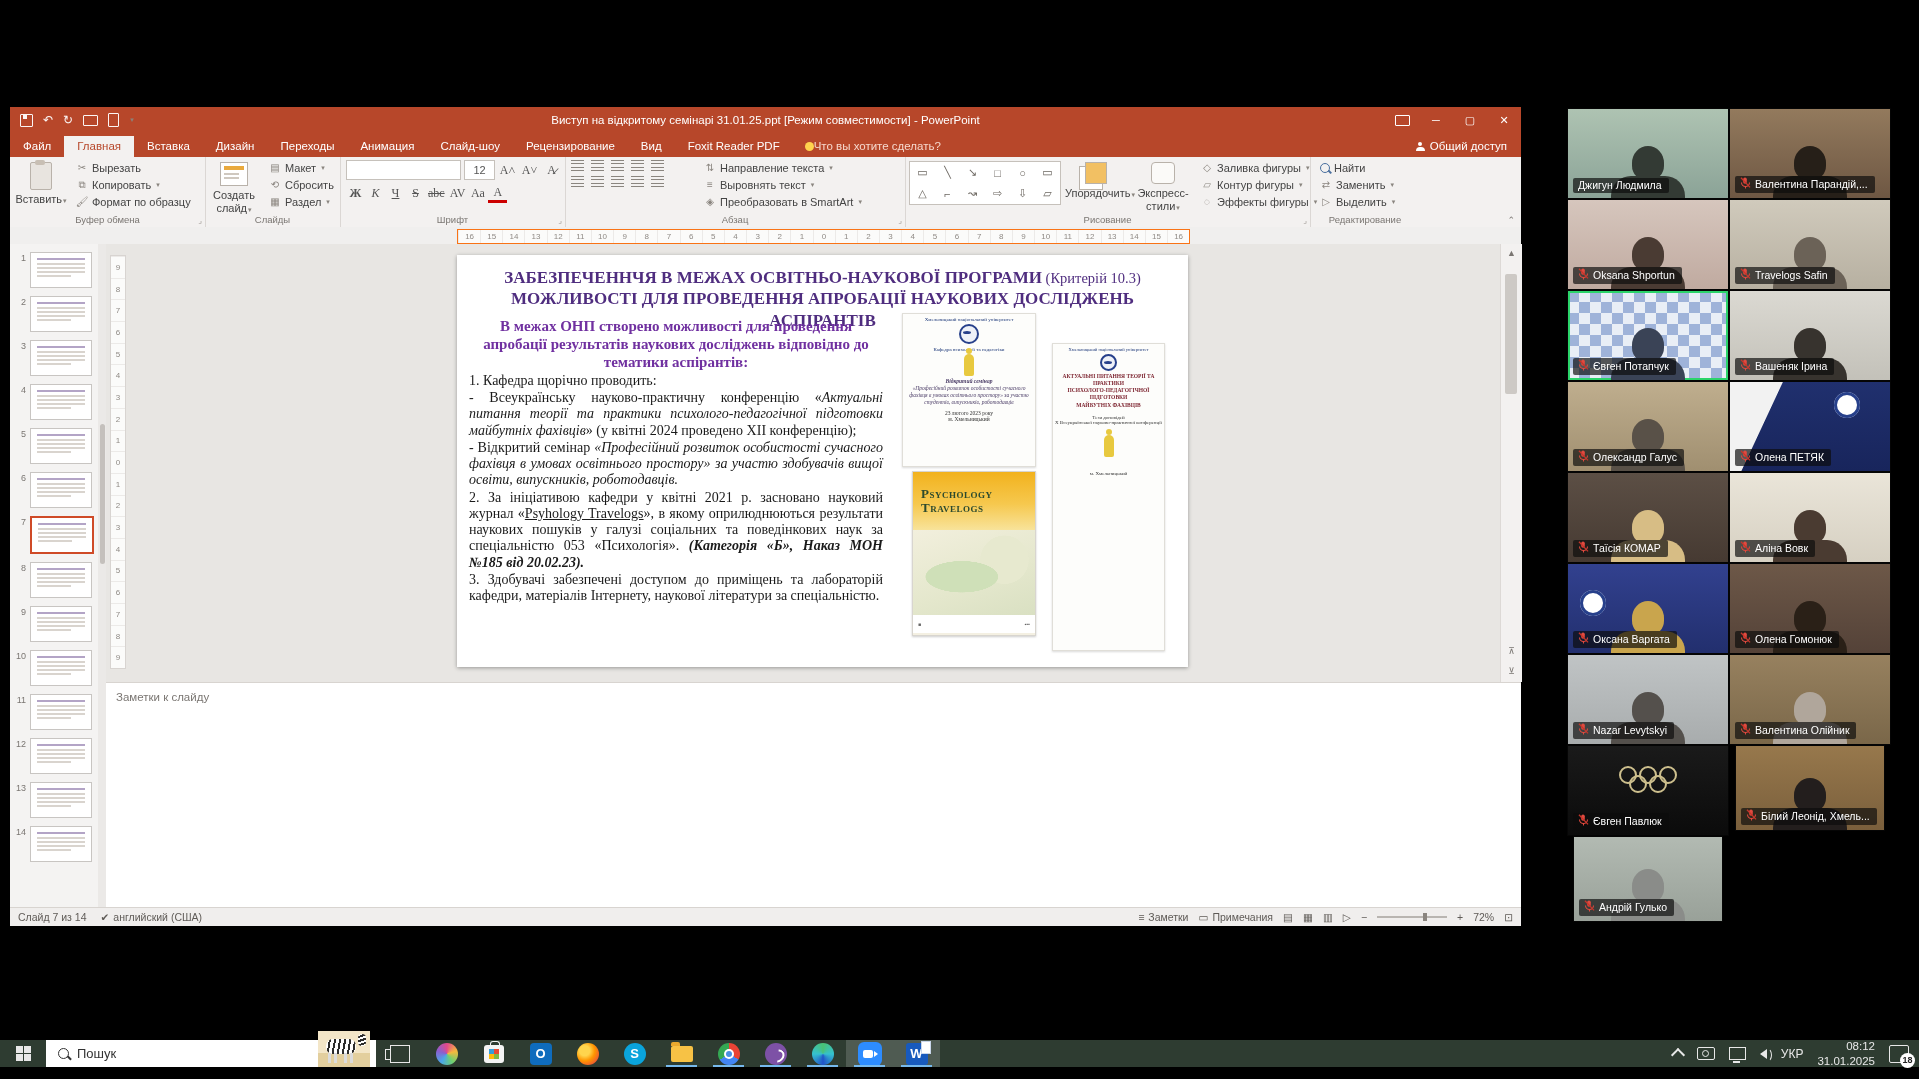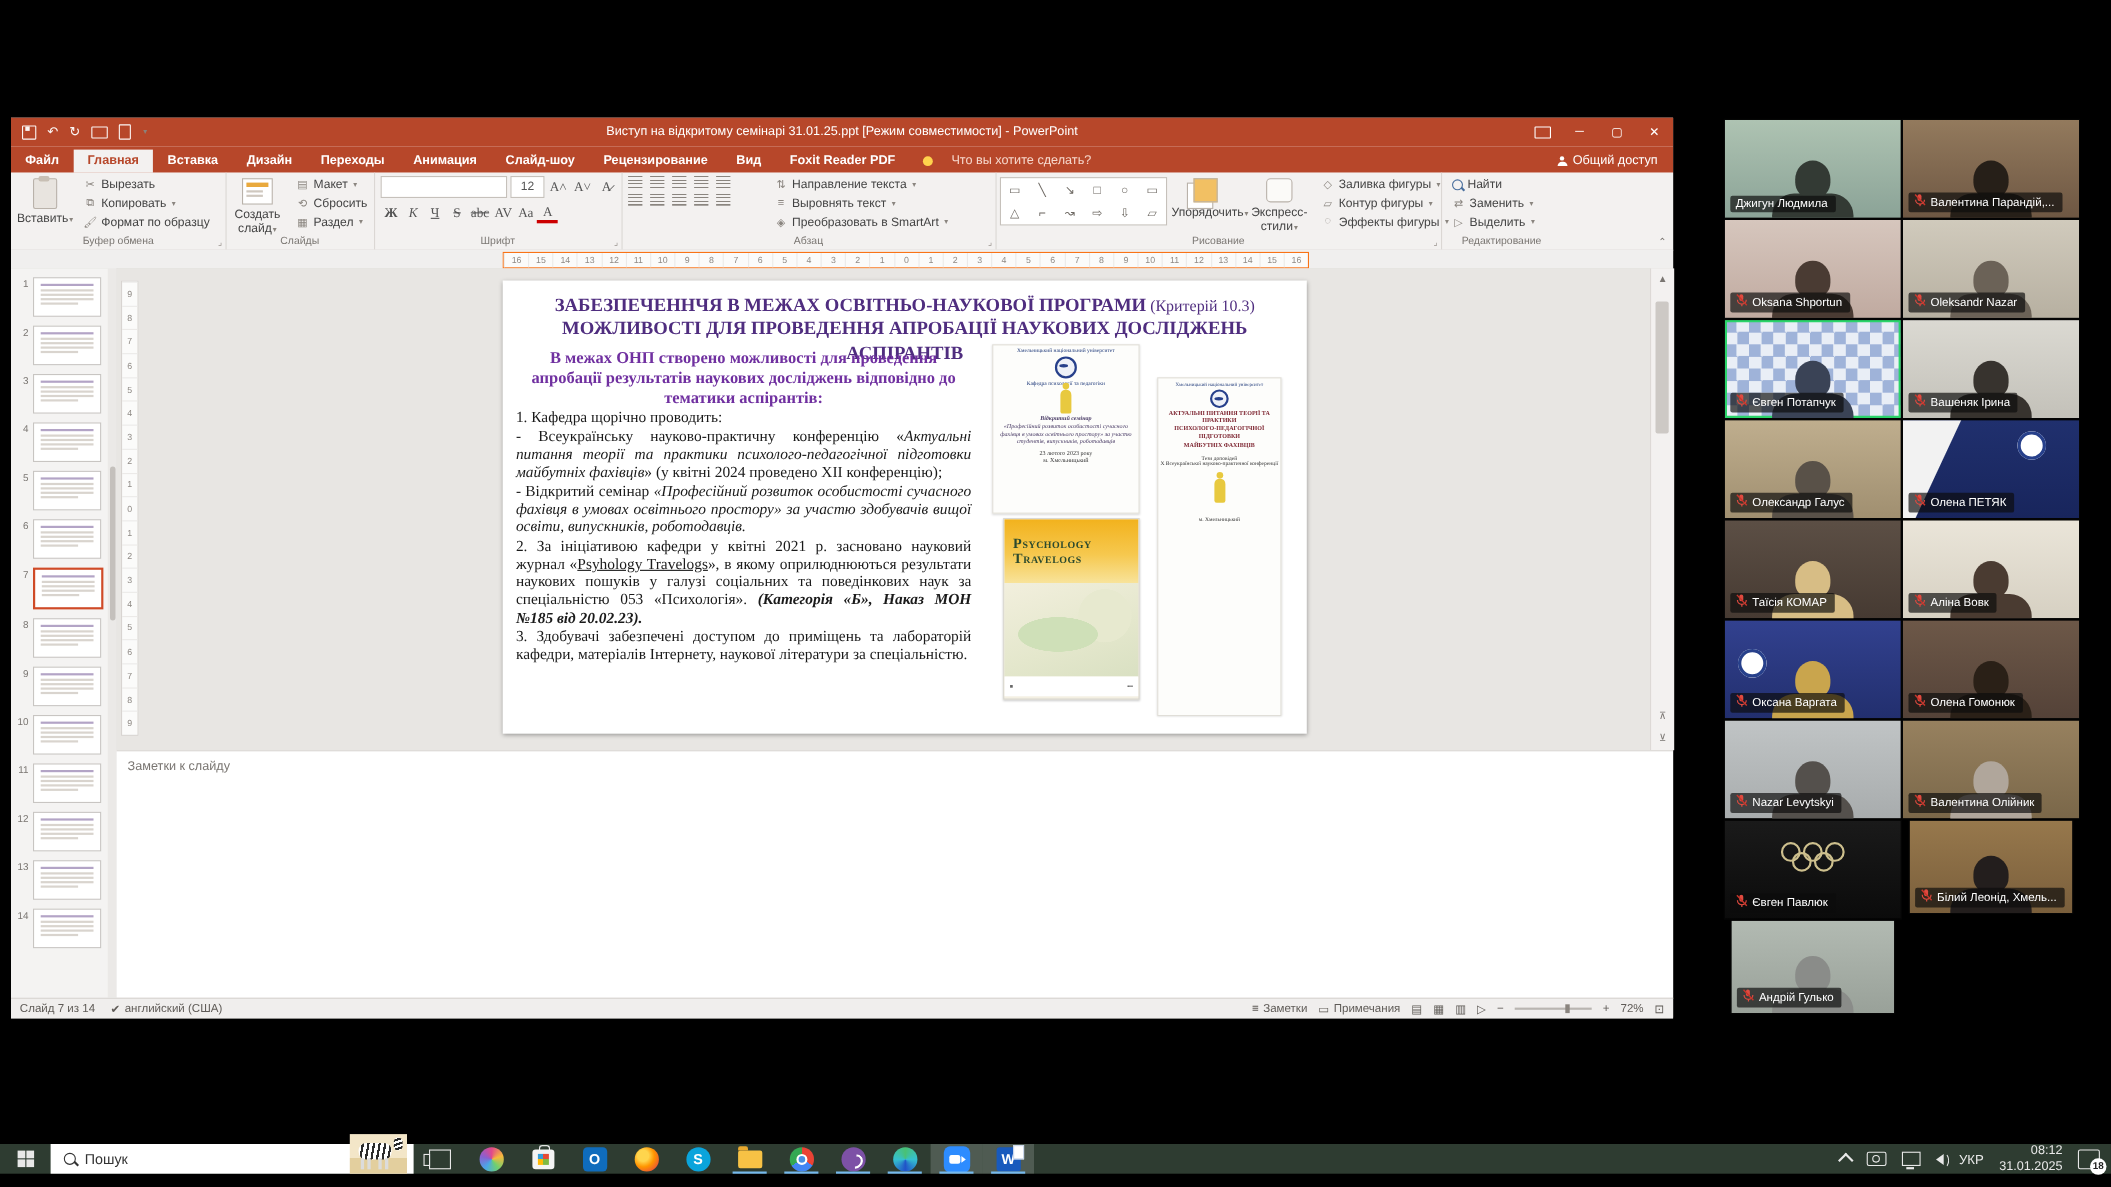--- a/index.html
+++ b/index.html
@@ -14,23 +14,23 @@
   .qat span{opacity:.95;}
   .saveic{width:11px;height:11px;border:1.5px solid #fff;border-radius:1px;position:relative;display:inline-block;}
   .saveic:after{content:"";position:absolute;left:2px;top:0;width:4px;height:4px;background:#fff;}
   .monic{width:13px;height:9px;border:1.5px solid #fff;border-radius:1px;display:inline-block;}
   .docic{width:9px;height:12px;border:1.5px solid #fff;border-radius:1px;display:inline-block;}
   #ppt-title{position:absolute;left:0;right:0;text-align:center;font-size:11.5px;color:#fff;pointer-events:none;}
   .winbtns{margin-left:auto;display:flex;height:100%;}
   .winbtn{width:34px;height:100%;display:flex;align-items:center;justify-content:center;font-size:11px;color:#fff;}
 
   #tabrow{left:0;top:26px;width:100%;height:24px;background:#b7472a;display:flex;align-items:flex-end;color:#fff;}
-  .tab{font-size:11.5px;padding:4px 13px 5px;cursor:default;font-weight:bold;}
+  .tab{font-size:11.5px;padding:4px 13px 5px;cursor:default;}
   .tab.active{background:#f3f1f0;color:#b7472a;}
-  #tellme{display:flex;align-items:center;gap:17px;font-size:11.5px;color:#f6d8cd;padding:0 12px 5px;}
+  #tellme{display:flex;align-items:center;gap:0;font-size:11.5px;color:#f6d8cd;padding:0 12px 5px;}
   .bulb{width:9px;height:9px;border-radius:50%;background:#ffd34d;display:inline-block;}
   #share{margin-left:auto;display:flex;align-items:center;gap:5px;font-size:11.5px;padding:0 14px 5px;color:#fff;}
   .personic{width:9px;height:9px;position:relative;display:inline-block;}
   .personic:before{content:"";position:absolute;left:2.5px;top:0;width:4px;height:4px;border-radius:50%;background:#fff;}
   .personic:after{content:"";position:absolute;left:0;bottom:0;width:9px;height:4px;border-radius:4px 4px 0 0;background:#fff;}
 
   #ribbon{left:0;top:50px;width:100%;height:70px;background:#f3f1f0;border-bottom:1px solid #d2cecb;font-size:11px;color:#444;}
   .rgroup{position:absolute;top:0;height:100%;border-right:1px solid #dbd7d4;}
   .glabel{position:absolute;bottom:2px;left:0;right:0;text-align:center;font-size:9.5px;color:#7a7672;}
   .launcher{position:absolute;bottom:2px;right:3px;font-size:8px;color:#9a948f;}
@@ -753,21 +753,21 @@
       <div class="tile" style="background: linear-gradient(rgb(208, 202, 188), rgb(183, 176, 161));">
         <div class="pbody" style="background:#6b6257"></div>
         <div class="phead" style="background:#6b6257"></div>
         <div class="namepill">
           <span><svg width="11" height="12" viewBox="0 0 11 12">
               <rect x="3.2" y="0.5" width="3.6" height="6.2" rx="1.8" fill="#e04a3f"></rect>
               <path d="M1.5 5.5a4 4 0 0 0 8 0" fill="none" stroke="#e04a3f" stroke-width="1.1"></path>
               <line x1="5.5" y1="9.5" x2="5.5" y2="11.5" stroke="#e04a3f" stroke-width="1.1"></line>
               <line x1="1" y1="0.8" x2="10" y2="10.4" stroke="#c8352b" stroke-width="1.3"></line>
             </svg></span>
-          <span>Oleksandr Nazar</span>
+          <span>Travelogs Safin</span>
         </div>
       </div>
       <div class="tile active" style="background: repeating-conic-gradient(rgb(233, 238, 246) 0deg, rgb(233, 238, 246) 25%, rgb(159, 179, 217) 0deg, rgb(159, 179, 217) 50%) 0px 0px / 22px 22px;">
         <div class="pbody" style="background:#3a4356"></div>
         <div class="phead" style="background:#3a4356"></div>
         <div class="namepill">
           <span><svg width="11" height="12" viewBox="0 0 11 12">
               <rect x="3.2" y="0.5" width="3.6" height="6.2" rx="1.8" fill="#e04a3f"></rect>
               <path d="M1.5 5.5a4 4 0 0 0 8 0" fill="none" stroke="#e04a3f" stroke-width="1.1"></path>
               <line x1="5.5" y1="9.5" x2="5.5" y2="11.5" stroke="#e04a3f" stroke-width="1.1"></line>

